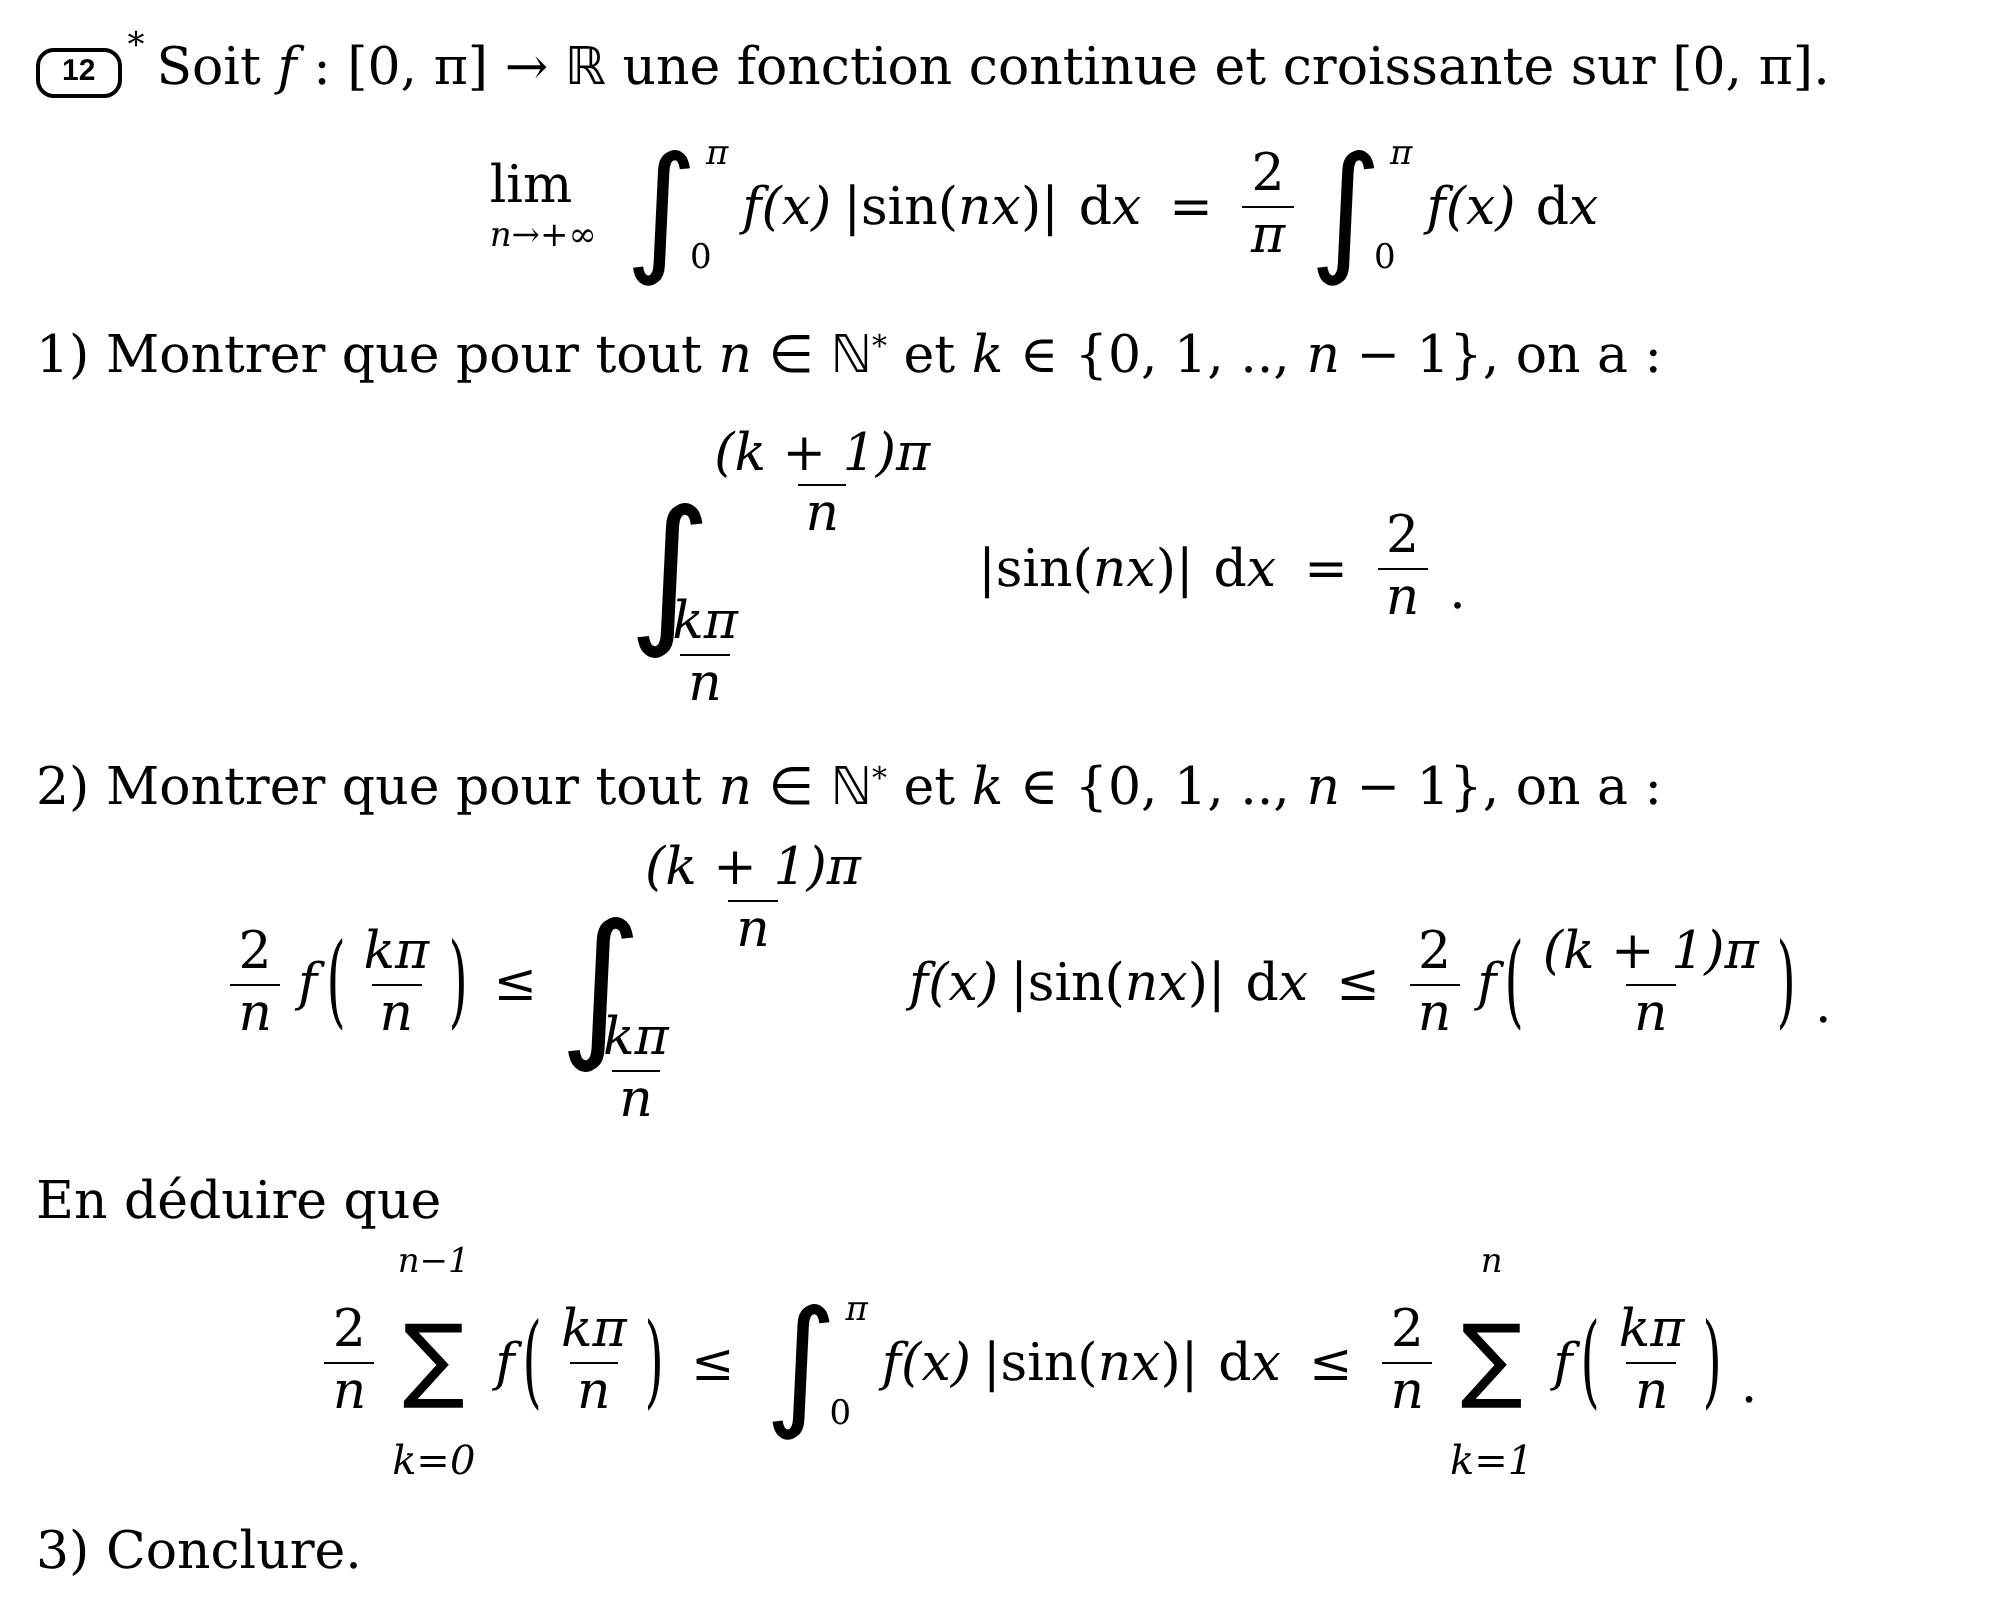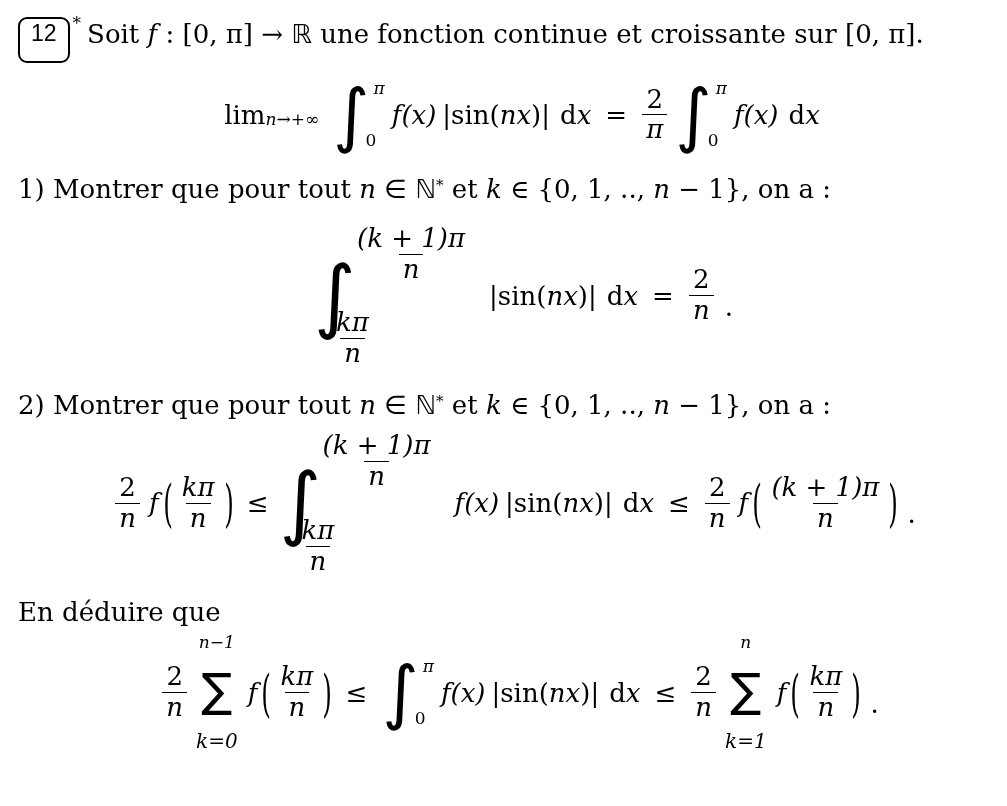--- a/index.html
+++ b/index.html
@@ -9,22 +9,22 @@
   }
   .page{padding:12px 18px 0 18px;}
   .para{line-height:1.3;margin:0;}
   .qline{margin-top:20px;}
   .mi{font-style:italic;}
   .bb{font-family:"DejaVu Sans", sans-serif;}
 
   
   .exo-box{
     display:inline-block;border:2.5px solid #000;border-radius:9px;
-    padding:0 11px 12px 11px;font-family:"Liberation Sans","DejaVu Sans",sans-serif;
-    font-weight:400;font-size:23px;vertical-align:2px;
+    padding:0 11px 1px 11px;font-family:"Liberation Sans","DejaVu Sans",sans-serif;
+    font-weight:700;font-size:15px;vertical-align:2px;
   }
   .boxstar{font-size:17px;vertical-align:14px;margin:0 6px 0 3px;}
   .setstar{font-size:15px;vertical-align:8px;line-height:0;}
 
   
   .mrow{display:flex;justify-content:center;align-items:center;}
   .f-main{margin:14px 0 6px 40px;}
   .f-one{margin:16px 0 10px 40px;}
   .f-two{margin:8px 0 6px 20px;}
   .f-three{margin:4px 0 6px 30px;}
@@ -33,21 +33,21 @@
   .dxg{margin-left:7px;}
   .op{margin:0 11px;}
   .dot{margin-left:7px;transform:translateY(11px);}
 
   
   .frac{display:inline-flex;flex-direction:column;align-items:center;margin:0 4px;white-space:nowrap;}
   .frac .num{line-height:1.15;padding:0 3px;}
   .frac .den{line-height:1.15;padding:0 4px;border-top:1.6px solid #000;}
 
   
-  .lim-group{display:inline-flex;flex-direction:row;align-items:flex-end;margin-right:10px;}
+  .lim-group{display:inline-flex;flex-direction:column;align-items:flex-start;margin-right:10px;}
   .lim-word{line-height:1;}
   .lim-sub{font-size:17px;line-height:1;margin-top:4px;white-space:nowrap;}
 
   
   .int-group{display:inline-flex;align-items:center;margin:0 4px;}
   .int-glyph{font-family:"DejaVu Sans",sans-serif;font-size:70px;line-height:0.95;}
   .int-lims{display:inline-flex;flex-direction:column;justify-content:space-between;height:76px;font-size:17px;line-height:1;}
   .int-lims .t{align-self:flex-start;margin:3px 0 0 4px;}
   .int-lims .b{align-self:flex-start;margin:0 0 4px -4px;}
 
@@ -217,14 +217,15 @@
     <span class="mi fvar">f</span>
     <span class="bigp">(</span>
     <span class="frac">
         <span class="num mi">kπ</span>
         <span class="den mi">n</span>
       </span>
     <span class="bigp">)</span>
     <span class="dot">.</span>
   </div>
 
+  <div class="para qline">3) Conclure.</div>
 
 </div>
 
 </body></html>

